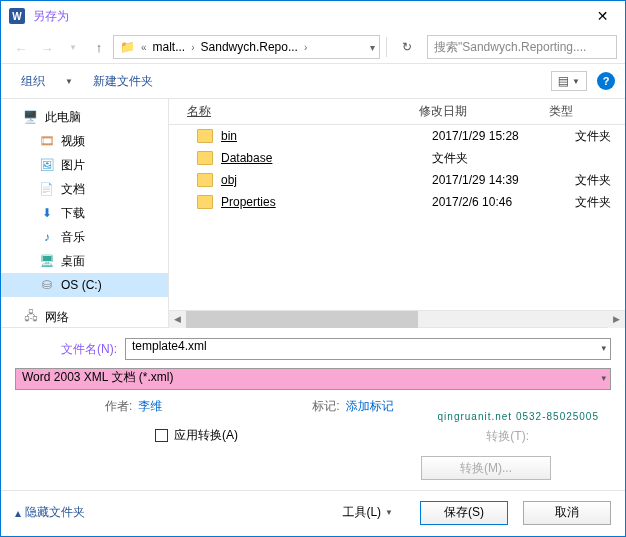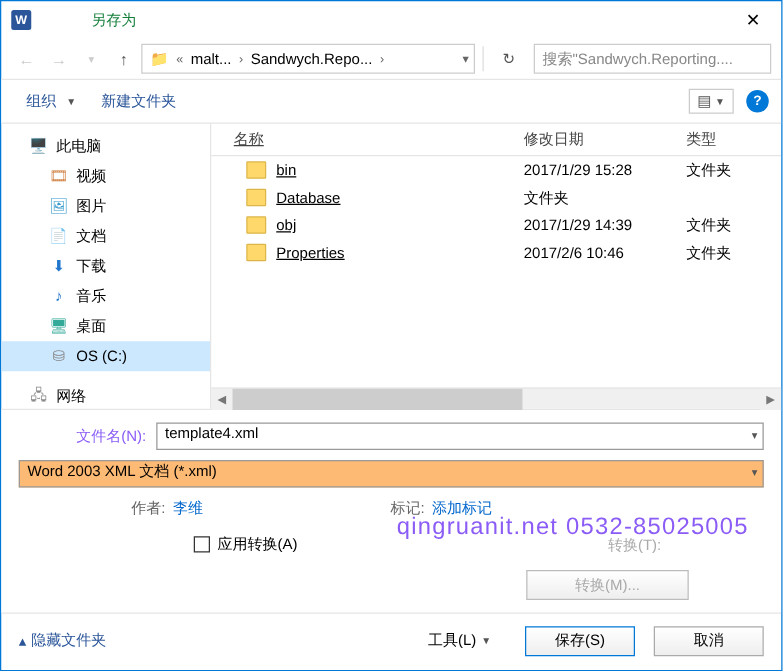--- a/index.html
+++ b/index.html
@@ -1,69 +1,69 @@
 <!DOCTYPE html>
 <html><head>
 <meta charset="utf-8">
 <style>
 * { box-sizing: border-box; margin: 0; padding: 0; font-family: "Microsoft YaHei", "Segoe UI", sans-serif; font-size: 12px; }
 body { background: #fff; width: 626px; height: 537px; border: 1px solid #0078d7; overflow: hidden; position: relative; }
 .titlebar { height: 30px; display: flex; align-items: center; padding: 0 0 0 8px; }
 .wicon { width: 16px; height: 16px; background: #2b579a; color: #fff; display: inline-flex; align-items: center; justify-content: center; font-weight: bold; font-size: 10px; border-radius: 2px; margin-right: 8px; }
-.title { flex: 1; color: #15803d; margin-left: 40px; }
+.title { flex: 1; color: #8b5cf6; }
 .close { width: 45px; height: 30px; display: flex; align-items: center; justify-content: center; color: #000; font-size: 14px; }
 .navbar { height: 32px; display: flex; align-items: center; padding: 0 8px; gap: 2px; }
 .navbtn { width: 24px; height: 24px; display: flex; align-items: center; justify-content: center; color: #888; font-size: 13px; }
 .navbtn.dis { color: #ccc; }
 .uparrow { color: #555; }
 .sep-v { width: 1px; height: 20px; background: #ddd; margin: 0 4px; }
 .breadcrumb { flex: 1; border: 1px solid #ccc; height: 24px; display: flex; align-items: center; padding: 0 2px; background: #fff; }
 .bc-icon { color: #f0c040; margin: 0 4px; }
 .bc-seg { padding: 0 4px; color: #000; }
 .bc-chev { color: #666; font-size: 10px; padding: 0 2px; }
 .refresh { width: 24px; height: 24px; display: flex; align-items: center; justify-content: center; color: #555; margin-left: 2px; }
 .searchbox { width: 190px; border: 1px solid #ccc; height: 24px; display: flex; align-items: center; padding: 0 6px; margin-left: 6px; color: #888; background: #fff; }
 .toolbar { height: 36px; border-top: 1px solid #e5e5e5; border-bottom: 1px solid #e5e5e5; display: flex; align-items: center; padding: 0 10px; background: #fff; }
-.tbtn { color: #2a5599; padding: 0 10px; display: flex; align-items: center; gap: 8px; }
+.tbtn { color: #2a5599; padding: 0 10px; display: flex; align-items: center; gap: 20px; }
 .tbtn .dd { font-size: 8px; color: #555; }
 .spacer { flex: 1; }
 .viewbtnset { display: flex; align-items: center; gap: 2px; color: #555; }
 .viewbtn { border: 1px solid #ccc; padding: 2px 6px; display: flex; align-items: center; gap: 3px; }
 .helpbtn { width: 18px; height: 18px; border-radius: 50%; background: #0078d7; color: #fff; display: flex; align-items: center; justify-content: center; font-weight: bold; font-size: 11px; margin-left: 10px; }
 .mainarea { display: flex; height: 228px; }
 .sidebar { width: 168px; border-right: 1px solid #e5e5e5; overflow: hidden; padding-top: 6px; }
 .sbitem { height: 24px; display: flex; align-items: center; padding-left: 22px; gap: 6px; }
 .sbitem.indent { padding-left: 38px; }
 .sbitem.sel { background: #cce8ff; }
 .sbico { width: 16px; height: 16px; display: inline-flex; align-items: center; justify-content: center; font-size: 12px; }
 .filepane { flex: 1; position: relative; display: flex; flex-direction: column; }
 .fhead { height: 26px; display: flex; align-items: center; border-bottom: 1px solid #e5e5e5; color: #444; }
 .fcol-n { width: 250px; padding-left: 18px; text-decoration: underline; }
 .fcol-d { width: 130px; }
 .fcol-t { flex: 1; }
-.frow { height: 22px; display: flex; align-items: center; }
+.frow { height: 22px; display: flex; align-items: center; gap: 13px; }
 .frow .fcol-n { display: flex; align-items: center; gap: 8px; padding-left: 28px; }
 .foldericon { width: 16px; height: 14px; background: #ffd86b; border: 1px solid #dcb64a; border-radius: 1px; display: inline-block; }
 .scrollh { height: 17px; background: #f0f0f0; border-top: 1px solid #e5e5e5; display: flex; align-items: center; margin-top: auto; }
 .scrollh-track { flex: 1; position: relative; height: 17px; }
 .scrollh-thumb { position: absolute; left: 0; top: 0; width: 55%; height: 17px; background: #cdcdcd; }
 .scrollh-btn { width: 17px; height: 17px; background: #f0f0f0; display: flex; align-items: center; justify-content: center; font-size: 9px; color: #777; }
 .bottom { border-top: 1px solid #e5e5e5; padding: 10px 14px 10px 14px; background: #fff; }
 .formrow { display: flex; align-items: center; margin-bottom: 8px; }
 .formlabel { width: 110px; text-align: right; padding-right: 8px; color: #8b5cf6; }
 .forminput { flex: 1; border: 1px solid #999; height: 22px; padding: 0 6px; background: #fff; position: relative; }
-.forminput.sel { background: #fdba74; }
+.forminput.sel { background: #f9a8d4; }
 .dd-chev { position: absolute; right: 4px; top: 4px; font-size: 9px; color: #555; }
 .metarow { display: flex; align-items: center; margin: 6px 0 12px 0; }
 .metalabel { color: #666; padding-right: 6px; }
 .metaval { color: #0066cc; }
 .checkrow { display: flex; align-items: center; gap: 6px; margin-left: 140px; margin-bottom: 2px; }
 .chk { width: 13px; height: 13px; border: 1px solid #333; background: #fff; }
 .convertbtn { width: 130px; height: 24px; border: 1px solid #bbb; background: linear-gradient(#fff,#eee); color: #aaa; display: flex; align-items: center; justify-content: center; margin-left: 34px; }
-.watermark { position: absolute; right: 26px; top: 410px; color: #8b5cf6; font-size: 19px; letter-spacing: 1px; pointer-events: none; }
+.watermark { position: absolute; right: 26px; top: 410px; color: #0f766e; font-size: 10px; letter-spacing: 1px; pointer-events: none; }
 .footer { height: 44px; display: flex; align-items: center; padding: 0 14px; border-top: 1px solid #e5e5e5; }
 .hidelnk { color: #2a5599; display: flex; align-items: center; gap: 4px; }
 .fbtn { width: 88px; height: 24px; border: 1px solid #aaa; background: linear-gradient(#fff,#eee); display: flex; align-items: center; justify-content: center; margin-left: 15px; }
 .fbtn.primary { border: 1px solid #0078d7; }
 .toolsdd { display: flex; align-items: center; gap: 4px; color: #000; margin-right: 12px; }
 </style>
 </head>
 <body>
 
 <div class="titlebar">

